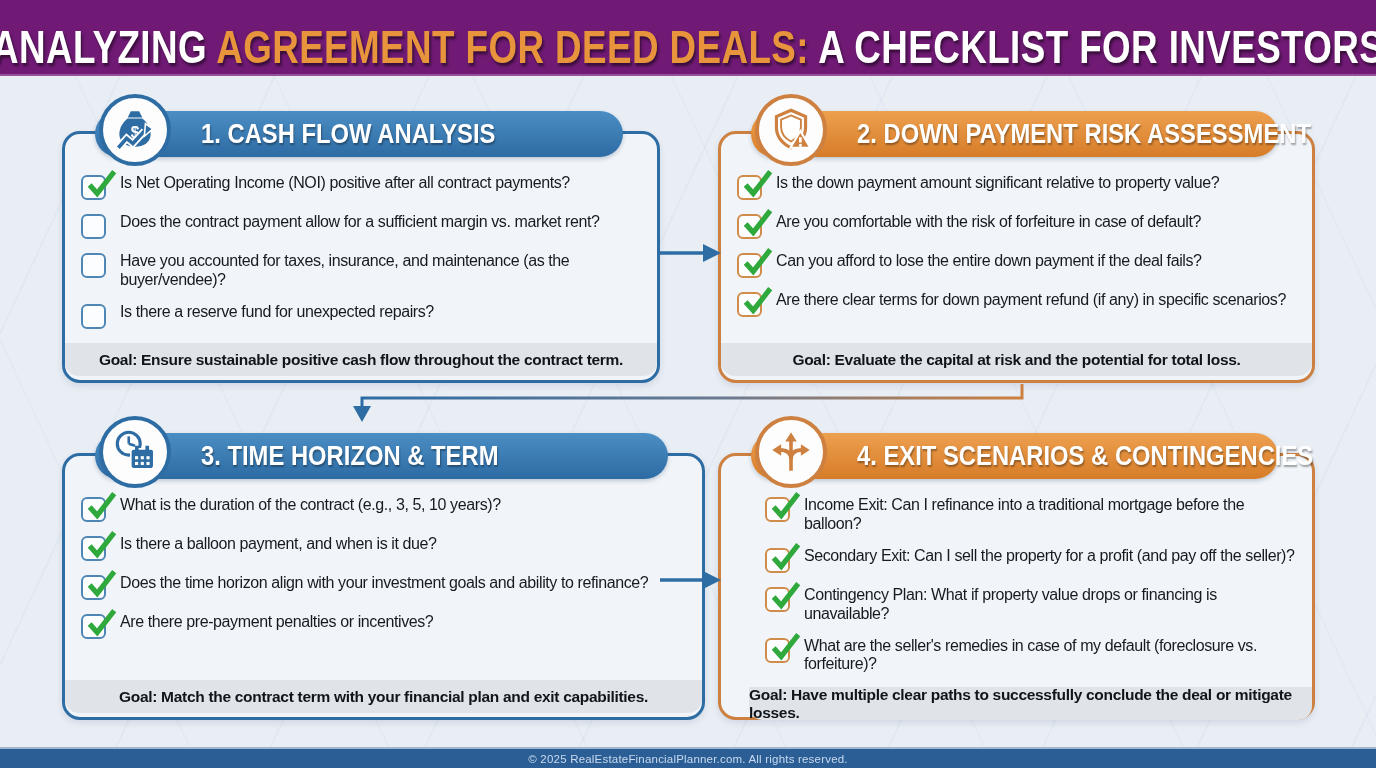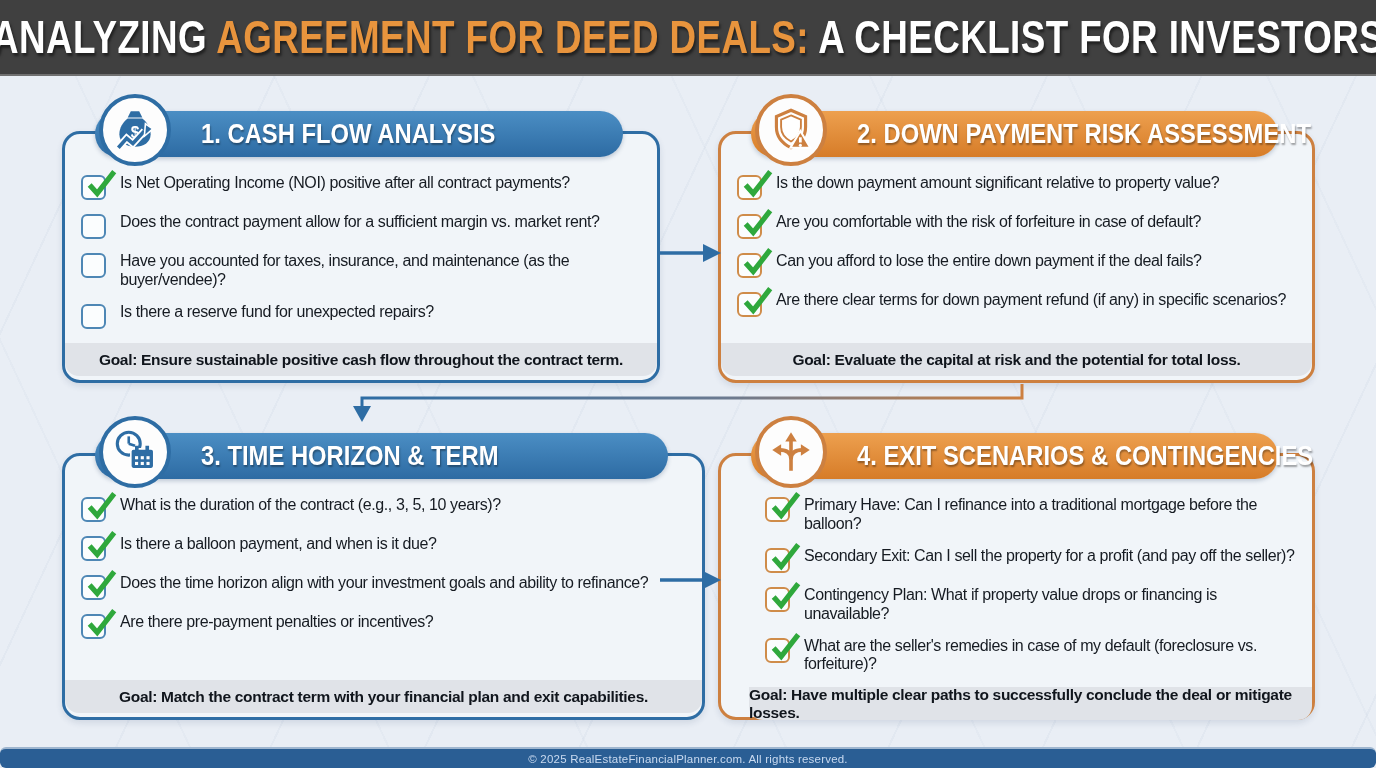--- a/index.html
+++ b/index.html
@@ -11,22 +11,22 @@
   }
   .bg-pattern {
     position:absolute; inset:0; z-index:0; pointer-events:none;
     background:
       repeating-linear-gradient(115deg, rgba(190,203,220,0.16) 0 2px, transparent 2px 140px),
       repeating-linear-gradient(65deg, rgba(190,203,220,0.12) 0 2px, transparent 2px 180px);
   }
   
   .banner {
     position:absolute; left:0; top:0; width:1376px; height:76px;
-    background:#404040; z-index:4;
-    display:flex; align-items:center; justify-content:center;
+    background:#701a75; z-index:4;
+    display:flex; align-items:flex-end; justify-content:center;
     border-bottom:2px solid rgba(255,255,255,0.25);
   }
   .banner-title {
     white-space:nowrap; font-weight:bold; font-size:46px; letter-spacing:0.5px;
     color:#ffffff; transform:scaleX(0.8);
     text-shadow:2px 3px 3px rgba(0,0,0,0.5);
   }
   .banner-title .accent { color:#e8943d; }
   
   .panel {
@@ -84,21 +84,21 @@
     background:#e0e3e8; border-radius:0 0 14px 14px;
     display:flex; align-items:center; justify-content:center;
     font-weight:bold; font-size:15.5px; letter-spacing:-0.3px; color:#10151c;
   }
   
   .connectors { position:absolute; inset:0; z-index:3; pointer-events:none; }
   
   .footer {
     position:absolute; left:0; bottom:0; width:1376px; height:21px;
     background:#2a5e94; border-top:2px solid rgba(255,255,255,0.55);
-    display:flex; align-items:center; justify-content:center; z-index:4;border-radius:6px;
+    display:flex; align-items:center; justify-content:center; z-index:4;
   }
   .footer-text { font-size:11.5px; color:#c9daf0; letter-spacing:0.2px; }
 </style>
 </head>
 <body>
 
 <div class="bg-pattern"></div>
 
 <header class="banner">
   <div class="banner-title"><span>ANALYZING </span><span class="accent">AGREEMENT FOR DEED DEALS:</span><span> A CHECKLIST FOR INVESTORS</span></div>
@@ -266,21 +266,21 @@
       <polygon points="42,22 33.5,16.5 33.5,27.5" fill="#cd8040"></polygon>
     </svg>
   </div>
   <div class="items">
     <div class="item checked">
       <span class="box">
           <svg class="check" viewBox="0 0 36 36">
             <path d="M6 19 L14 28 L32 5" fill="none" stroke="#2fa83c" stroke-width="5.5"></path>
           </svg>
         </span>
-      <span class="item-text">Primary Have: Can I refinance into a traditional mortgage before the balloon?</span>
+      <span class="item-text">Income Exit: Can I refinance into a traditional mortgage before the balloon?</span>
     </div>
     <div class="item checked">
       <span class="box">
           <svg class="check" viewBox="0 0 36 36">
             <path d="M6 19 L14 28 L32 5" fill="none" stroke="#2fa83c" stroke-width="5.5"></path>
           </svg>
         </span>
       <span class="item-text">Secondary Exit: Can I sell the property for a profit (and pay off the seller)?</span>
     </div>
     <div class="item checked">

